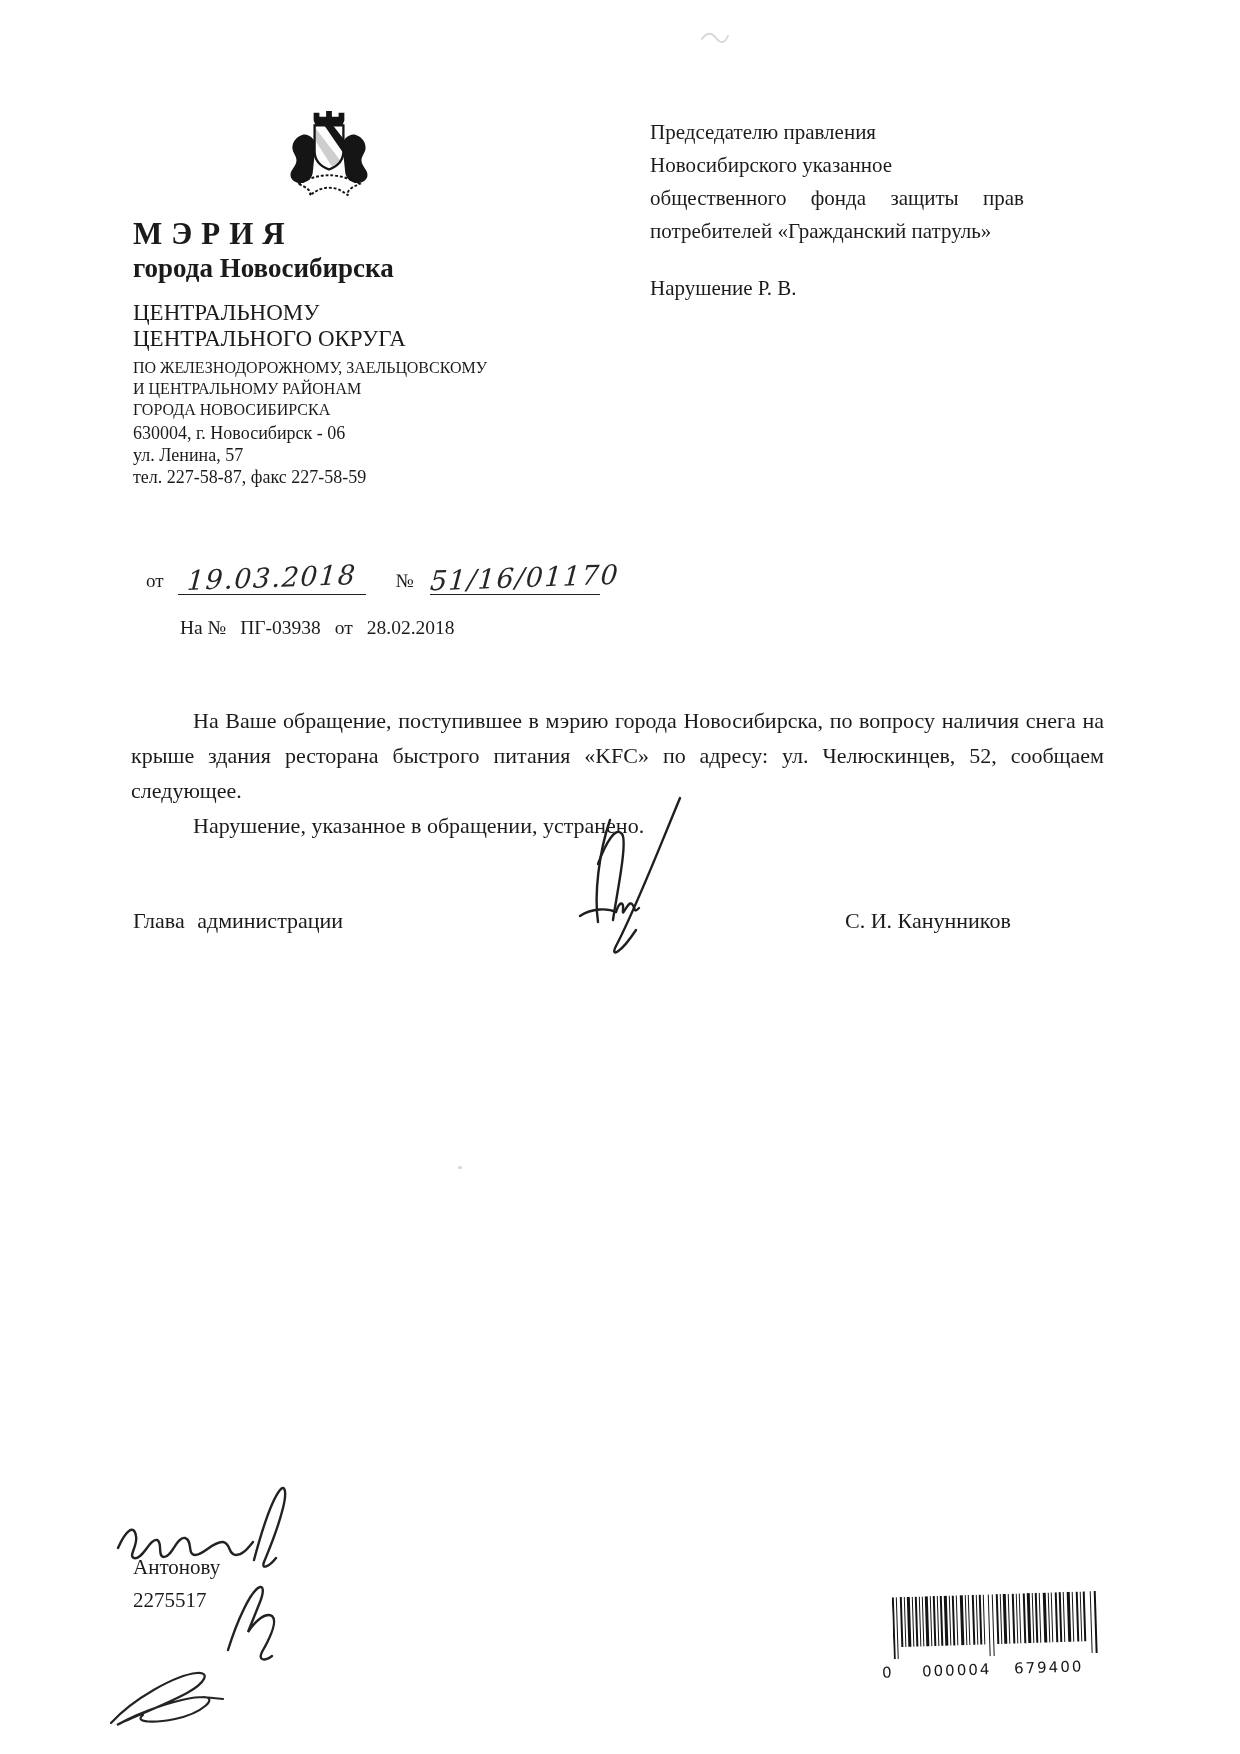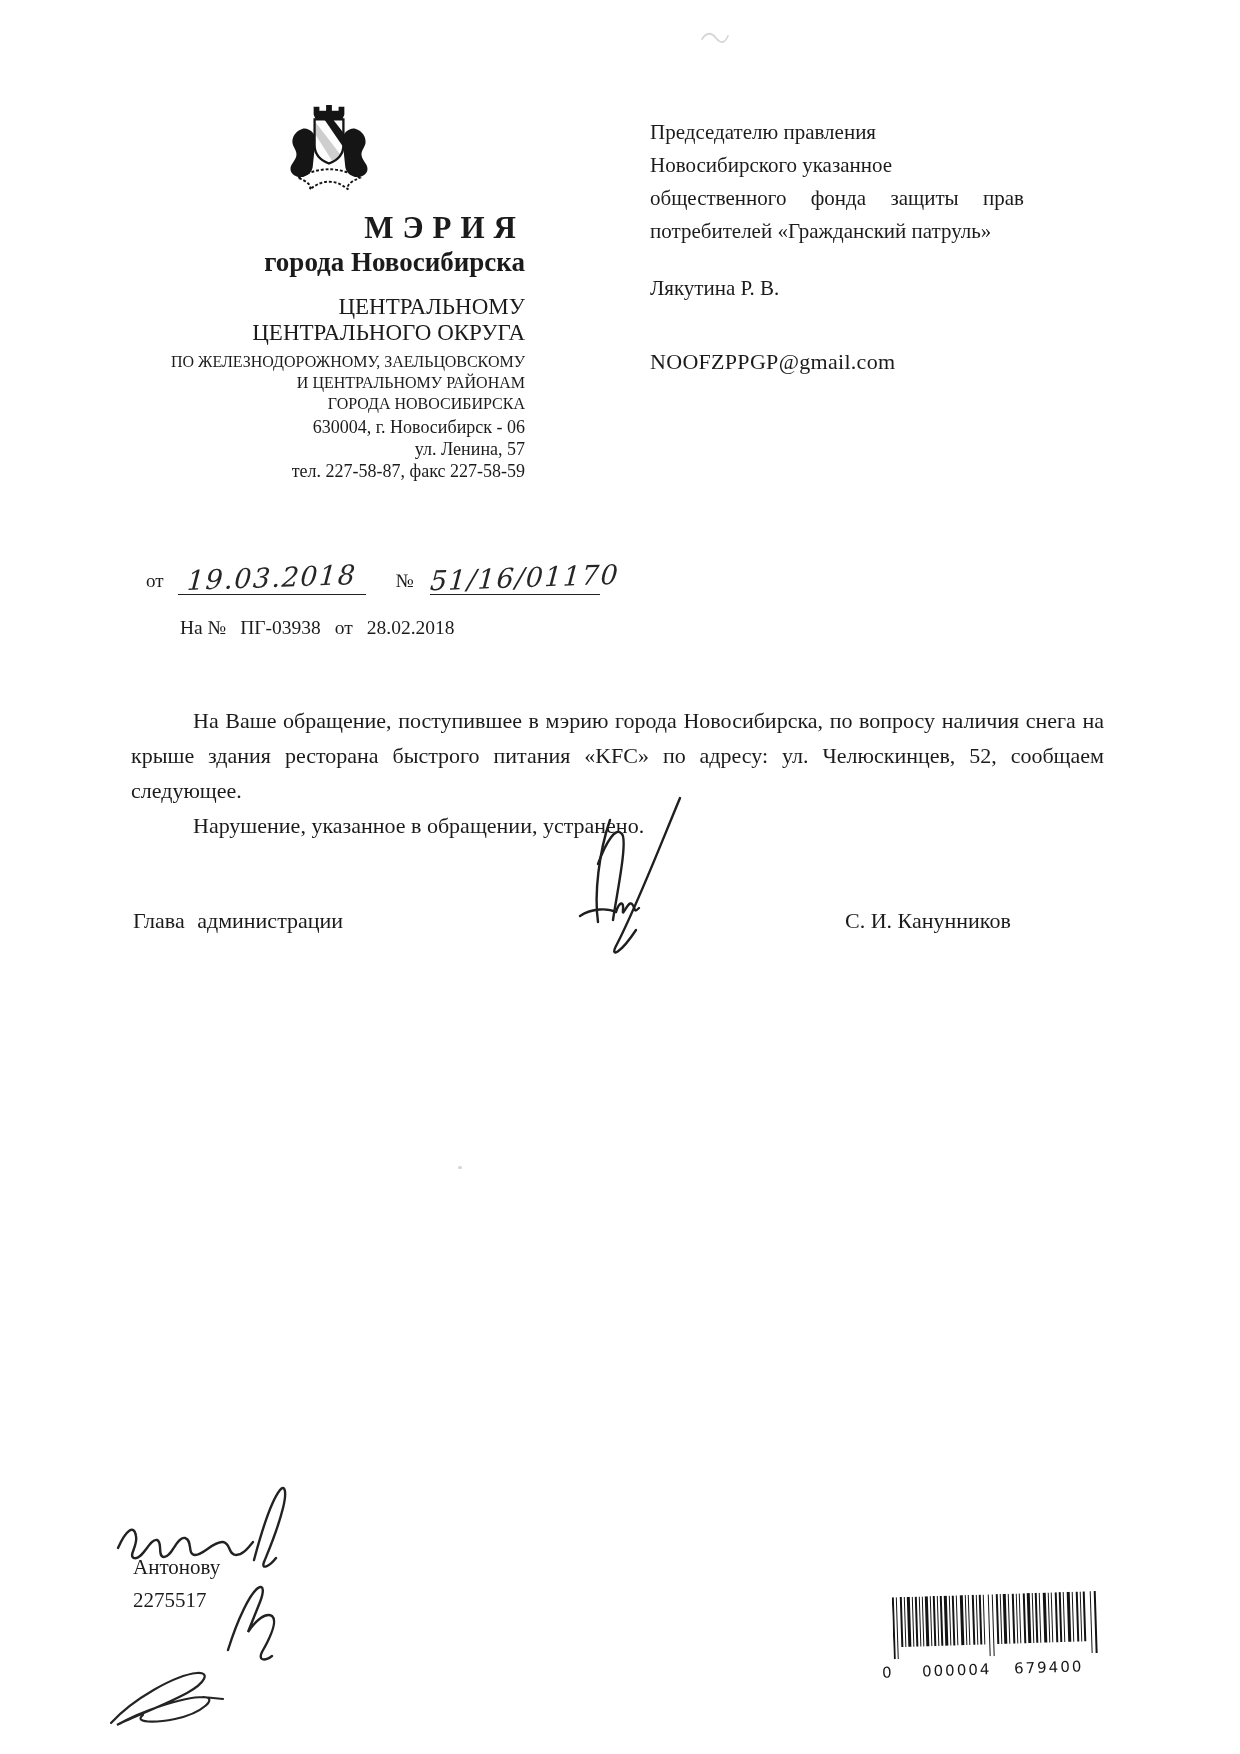--- a/index.html
+++ b/index.html
@@ -3,21 +3,21 @@
 <meta charset="utf-8">
 <style>
   html,body { margin:0; padding:0; background:#ffffff; }
   .page {
     position:relative; width:1240px; height:1754px; background:#ffffff;
     font-family:"Liberation Serif", serif; color:#1b1b1b; overflow:hidden;
   }
   svg { display:block; }
 
   
-  .letterhead { position:absolute; left:133px; top:100px; width:392px; text-align:right; }
+  .letterhead { position:absolute; left:133px; top:106px; width:392px; text-align:left; }
   .emblem { margin:0 auto; }
   .org1 { font-size:31px; font-weight:bold; letter-spacing:9px; margin-top:8px; }
   .org2 { font-size:27px; font-weight:bold; margin-top:1px; }
   .div1 { font-size:23px; margin-top:16px; }
   .div2 { font-size:23px; }
   .dst  { font-size:16px; line-height:21px; }
   .dst.first { margin-top:5px; }
   .adr  { font-size:18px; line-height:22px; }
   .adr.first { margin-top:2px; }
 
@@ -98,22 +98,21 @@
     <div class="adr first">630004, г. Новосибирск - 06</div>
     <div class="adr">ул. Ленина, 57</div>
     <div class="adr">тел. 227-58-87, факс 227-58-59</div>
   </div>
 
   <div class="recipient">
     <div>Председателю правления</div>
     <div>Новосибирского указанное</div>
     <div class="justify">общественного фонда защиты прав</div>
     <div>потребителей «Гражданский патруль»</div>
-    <div class="recipient-name">Лякутина Р. В.</div>
-    <div class="recipient-email">NOOFZPPGP@gmail.com</div>
+    <div class="recipient-name">Нарушение Р. В.</div>
   </div>
 
   <div class="ref-row">
     <span class="ref-label">от</span>
     <span class="ref-line date"><span class="hand">19.03.2018</span></span>
     <span class="ref-label no">№</span>
     <span class="ref-line num"><span class="hand">51/16/01170</span></span>
   </div>
 
   <div class="reply-row">

